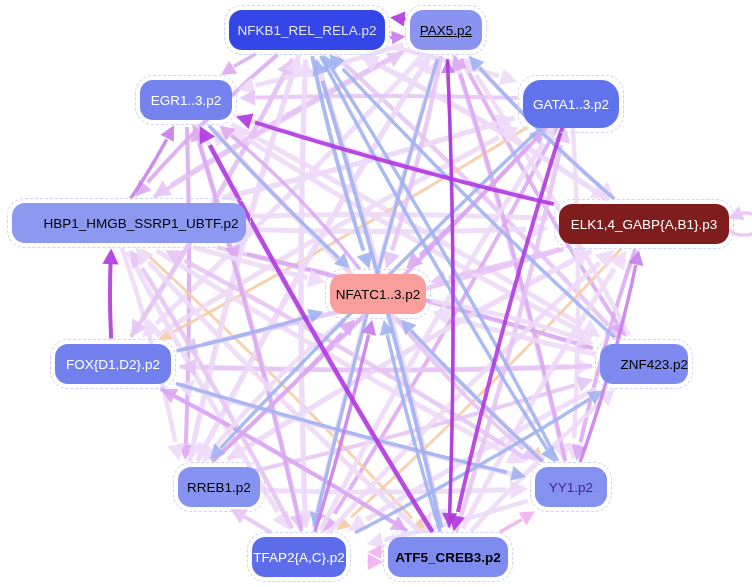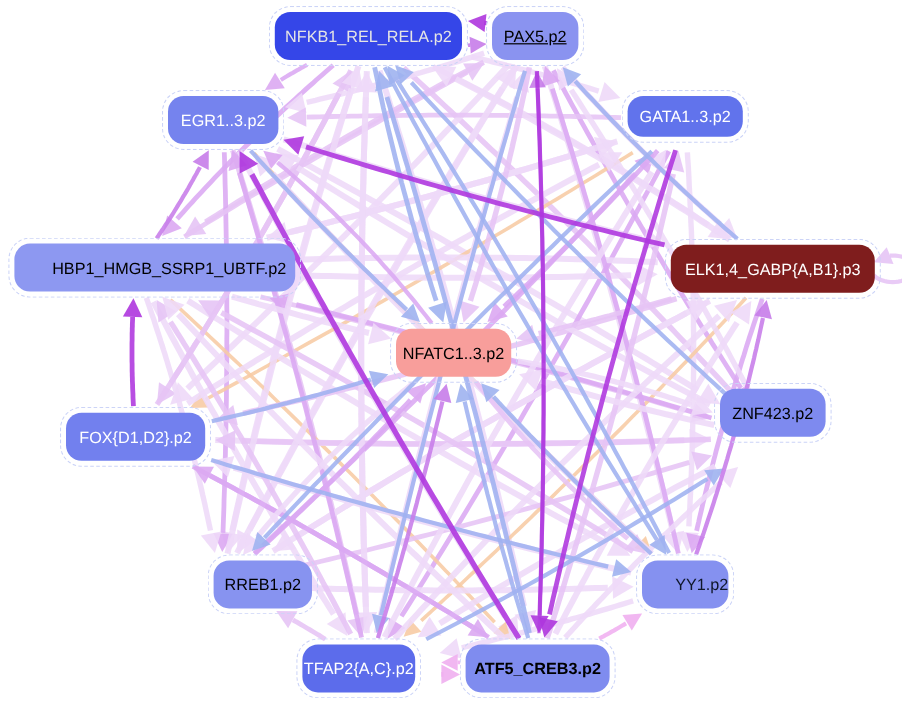--- a/index.html
+++ b/index.html
@@ -252,42 +252,42 @@
 
 <div class="node" style="left: 229px; top: 10px; width: 156px; height: 40px; background: rgb(53, 70, 232); color: #e5e5e5;">
       <span class="lbl">NFKB1_REL_RELA.p2</span>
     </div>
     <div class="node" style="left: 410px; top: 10px; width: 72px; height: 40px; background: rgb(138, 147, 240); color: rgb(0, 0, 0); text-decoration: underline;">
       <span class="lbl">PAX5.p2</span>
     </div>
     <div class="node" style="left: 140px; top: 80px; width: 92px; height: 40px; background: rgb(117, 131, 238); color: rgb(255, 255, 255);">
       <span class="lbl">EGR1..3.p2</span>
     </div>
-    <div class="node" style="left: 523px; top: 80px; width: 96px; height: 34px; background: rgb(97, 115, 236); color: rgb(255, 255, 255);">
+    <div class="node" style="left: 523px; top: 80px; width: 96px; height: 48px; background: rgb(97, 115, 236); color: rgb(255, 255, 255); border-radius: 18px;">
       <span class="lbl">GATA1..3.p2</span>
     </div>
     <div class="node" style="left: 12px; top: 203px; width: 210px; height: 40px; background: rgb(141, 152, 241); color: #000000; padding-left: 24px;">
       <span class="lbl">HBP1_HMGB_SSRP1_UBTF.p2</span>
     </div>
     <div class="node" style="left: 559px; top: 204px; width: 170px; height: 40px; background: #7f1d1d; color: rgb(255, 255, 255);">
       <span class="lbl">ELK1,4_GABP{A,B1}.p3</span>
     </div>
     <div class="node" style="left: 330px; top: 274px; width: 96px; height: 40px; background: rgb(248, 158, 155); color: rgb(0, 0, 0);">
       <span class="lbl">NFATC1..3.p2</span>
     </div>
     <div class="node" style="left: 55px; top: 344px; width: 116px; height: 40px; background: rgb(114, 128, 238); color: rgb(255, 255, 255);">
       <span class="lbl">FOX{D1,D2}.p2</span>
     </div>
-    <div class="node" style="left: 600px; top: 324px; width: 88px; height: 40px; background: rgb(126, 138, 239); color: rgb(0, 0, 0);">
+    <div class="node" style="left: 600px; top: 344px; width: 88px; height: 40px; background: rgb(126, 138, 239); color: rgb(0, 0, 0); justify-content: flex-end;">
       <span class="lbl">ZNF423.p2</span>
     </div>
     <div class="node" style="left: 143px; top: 467px; width: 82px; height: 40px; background: rgb(135, 147, 240); color: rgb(0, 0, 0); margin-left: 35px;">
       <span class="lbl">RREB1.p2</span>
     </div>
-    <div class="node" style="left: 535px; top: 467px; width: 72px; height: 40px; background: rgb(133, 145, 240); color: #0f172a; justify-content: flex-end;">
+    <div class="node" style="left: 535px; top: 467px; width: 72px; height: 40px; background: rgb(133, 145, 240); color: #4c1d95;">
       <span class="lbl">YY1.p2</span>
     </div>
     <div class="node" style="left: 252px; top: 537px; width: 94px; height: 40px; background: rgb(92, 108, 235); color: rgb(255, 255, 255);">
       <span class="lbl">TFAP2{A,C}.p2</span>
     </div>
     <div class="node" style="left: 388px; top: 537px; width: 120px; height: 40px; background: rgb(127, 140, 239); color: rgb(0, 0, 0); font-weight: bold;">
       <span class="lbl">ATF5_CREB3.p2</span>
     </div>
   </div>
 

